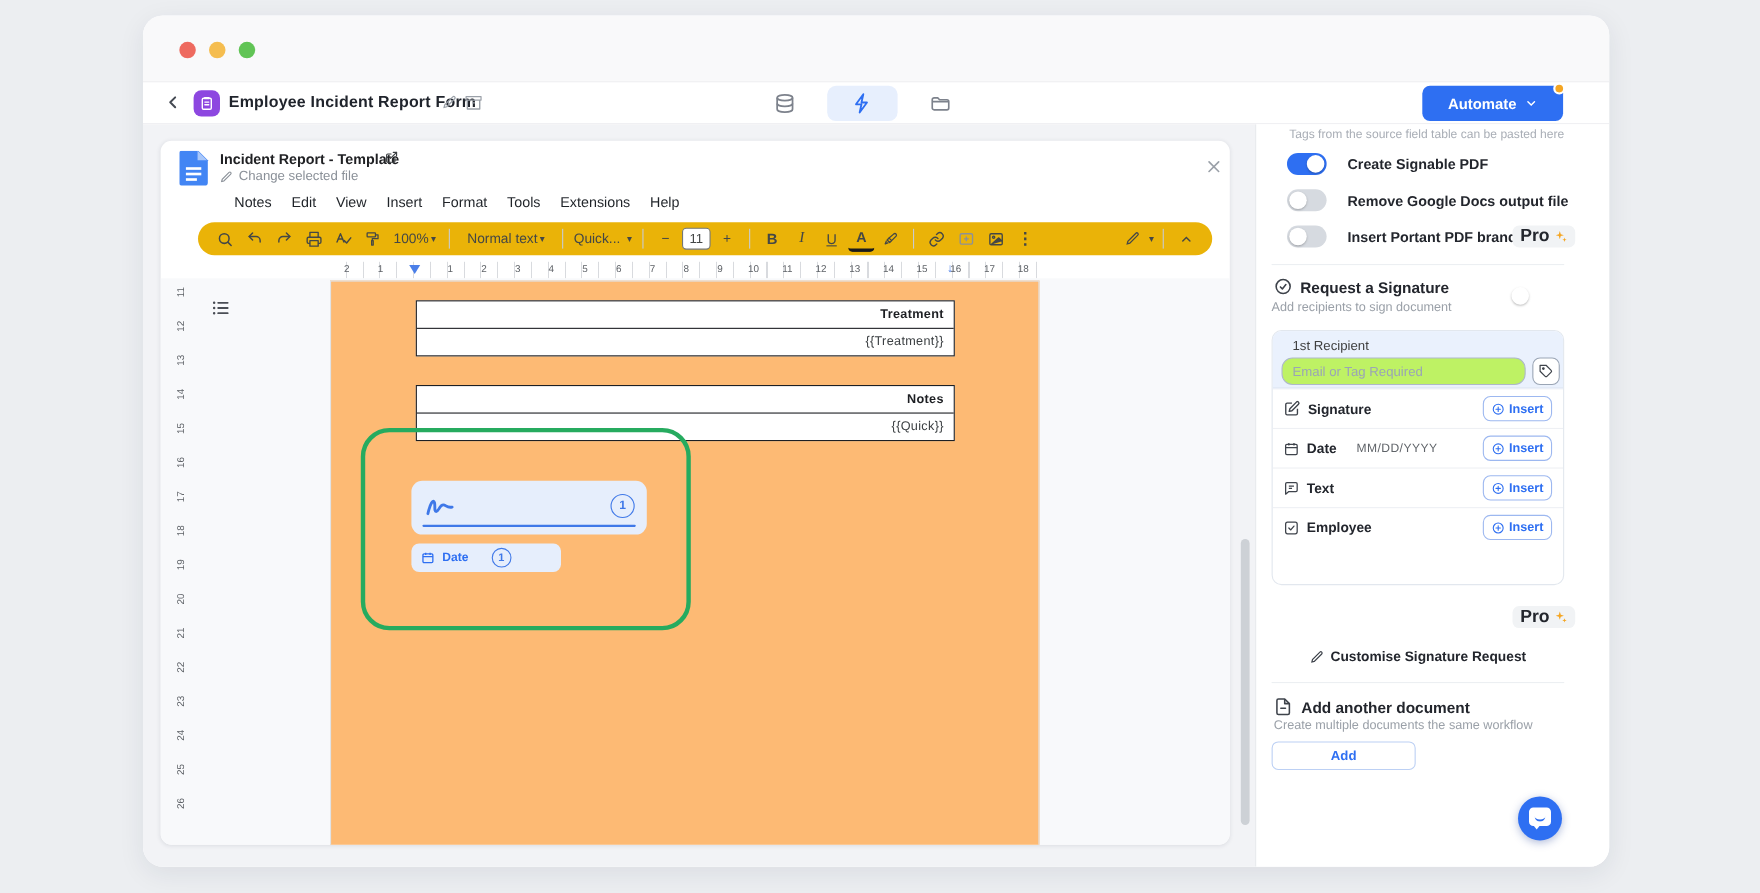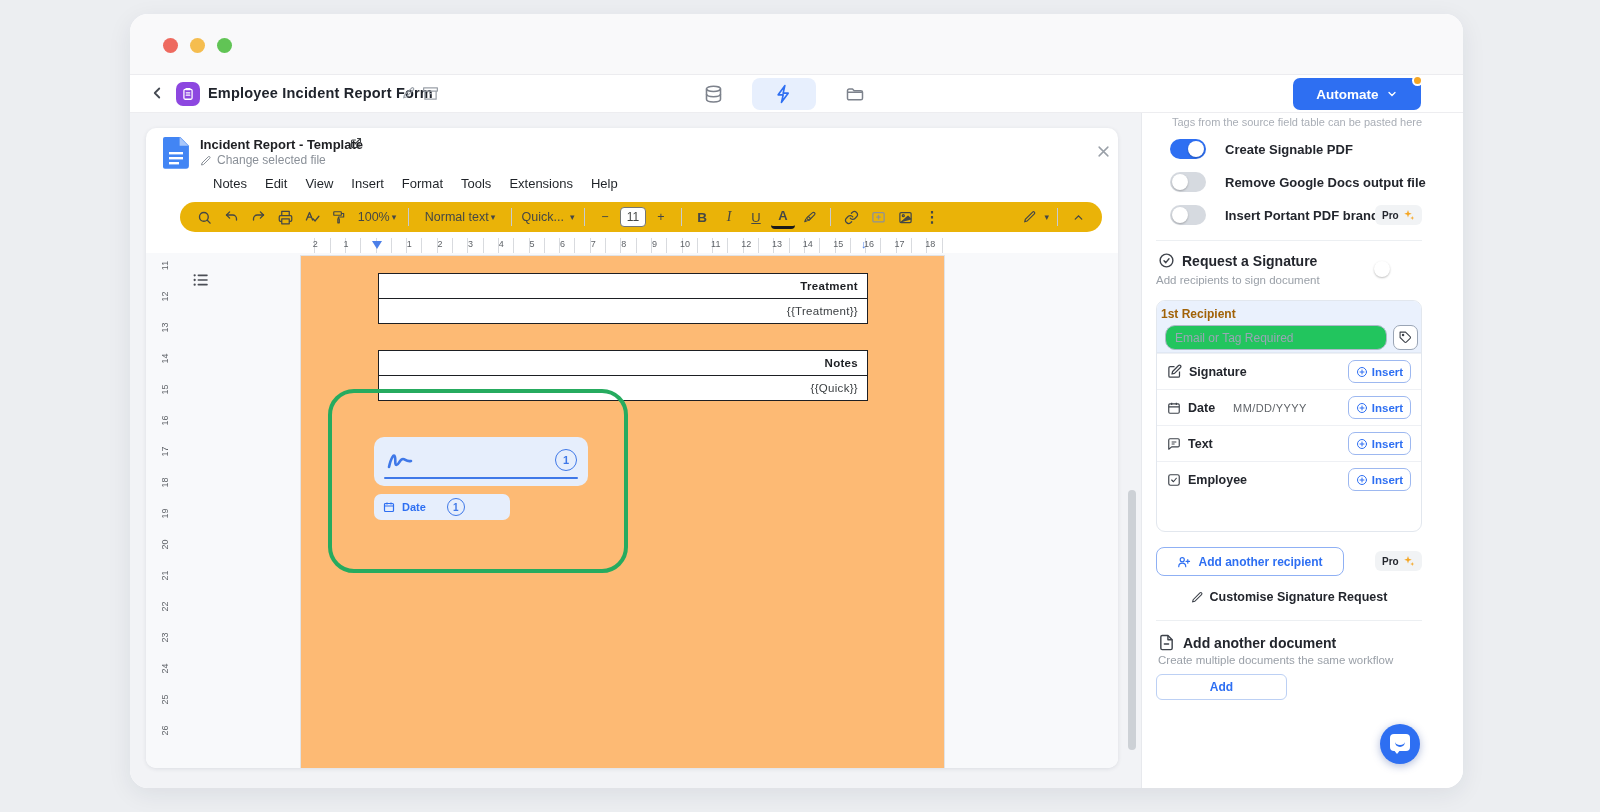--- a/index.html
+++ b/index.html
@@ -82,31 +82,31 @@
   .sidebar { left:1011px; top:99px; width:322px; height:675px; background:#fff; border-left:1px solid #e7e9ed; }
   .side-note-top { font-size:11px; color:#a9aeb6; }
   .toggle { width:36px; height:20px; border-radius:10px; background:#d6dae0; position:relative; flex:none; }
   .toggle .knob { position:absolute; top:2px; left:2px; width:16px; height:16px; border-radius:50%; background:#fff;
                   box-shadow:0 1px 2px rgba(0,0,0,.25); }
   .toggle.on { background:#2e6ff2; }
   .toggle.on .knob { left:auto; right:2px; }
   .toggle-row { display:flex; align-items:center; gap:19px; position:absolute; left:28px; }
   .toggle-label { font-size:13px; font-weight:bold; color:#23262d; }
   .pro-badge { background:#f1f3f5; border-radius:6px; height:20px; padding:0 7px; display:flex; align-items:center; gap:4px;
-               font-size:10px; font-weight:bold; color:#23262d; }
+               font-size:16px; font-weight:bold; color:#23262d; }
   .side-divider { position:absolute; left:14px; width:266px; height:1px; background:#eceff2; }
   .sec-title { font-size:14px; font-weight:bold; color:#23262d; }
   .sec-sub { font-size:11.5px; color:#9aa0a8; }
 
   .recipient-card { position:absolute; left:14px; top:187px; width:266px; height:232px;
                     border:1px solid #e2e7ee; border-radius:9px; overflow:hidden; background:#fff; }
   .recipient-head { height:52px; background:#eaf1fd; border-bottom:1px solid #e0e8f4; position:relative; }
-  .recipient-label { position:absolute; left:4px; top:6px; font-size:12px; font-weight:bold; color:#a16207; }
+  .recipient-label { position:absolute; left:18px; top:6px; font-size:12px; font-weight:normal; color:#404040; }
   .email-input { position:absolute; left:8px; top:24px; width:222px; height:25px; border:1px solid #aeb9c9;
-                 border-radius:10px; background:#22c55e; font-size:12px; color:#3c4043; padding:0 9px; font-family:inherit; }
+                 border-radius:10px; background:#bef264; font-size:12px; color:#3c4043; padding:0 9px; font-family:inherit; }
   .email-input::placeholder { color:#9aa5b5; }
   .tag-btn { position:absolute; left:236px; top:24px; width:25px; height:25px; border:1px solid #9aa5b5;
              border-radius:7px; background:#fff; color:#3e434b; }
   .field-row { height:36px; display:flex; align-items:center; padding:0 10px; gap:7px; border-top:1px solid #eef0f4; }
   .field-row:first-of-type { border-top:none; }
   .field-label { font-size:12.5px; font-weight:bold; color:#23262d; }
   .field-hint { font-size:11px; color:#5f6368; letter-spacing:.4px; margin-left:11px; }
   .insert-btn { margin-left:auto; width:63px; height:23px; border:1px solid #9db8f0; border-radius:7px; background:#fff;
                 color:#2e6ff2; font-size:11.5px; font-weight:bold; display:flex; align-items:center; justify-content:center;
                 gap:4px; cursor:pointer; font-family:inherit; }
@@ -559,28 +559,20 @@
           <svg width="12" height="12" viewBox="0 0 24 24" fill="none" stroke="#2e6ff2" stroke-width="2" stroke-linecap="round">
               <circle cx="12" cy="12" r="9"></circle>
               <path d="M12 8v8M8 12h8"></path>
             </svg>
           <span>Insert</span>
         </button>
       </div>
 
     </div>
 
-    <button class="add-recipient-btn">
-      <svg width="14" height="14" viewBox="0 0 24 24" fill="none" stroke="#2e6ff2" stroke-width="2" stroke-linecap="round">
-          <circle cx="9" cy="8" r="3.5"></circle>
-          <path d="M3 20a6 6 0 0112 0"></path>
-          <path d="M18.5 8v6M15.5 11h6"></path>
-        </svg>
-      <span>Add another recipient</span>
-    </button>
     <span class="pro-badge abs" style="left:233px;top:438px">
       <span>Pro</span>
       <svg width="12" height="12" viewBox="0 0 24 24" fill="#F5A623">
           <path d="M10 2l1.8 5.7L17.5 9.5l-5.7 1.8L10 17l-1.8-5.7L2.5 9.5l5.7-1.8z"></path>
           <path d="M18.5 14l1 3 3 1-3 1-1 3-1-3-3-1 3-1z"></path>
         </svg>
     </span>
 
     <div class="customise-row">
       <svg width="13" height="13" viewBox="0 0 24 24" fill="none" stroke="#3e434b" stroke-width="2">

